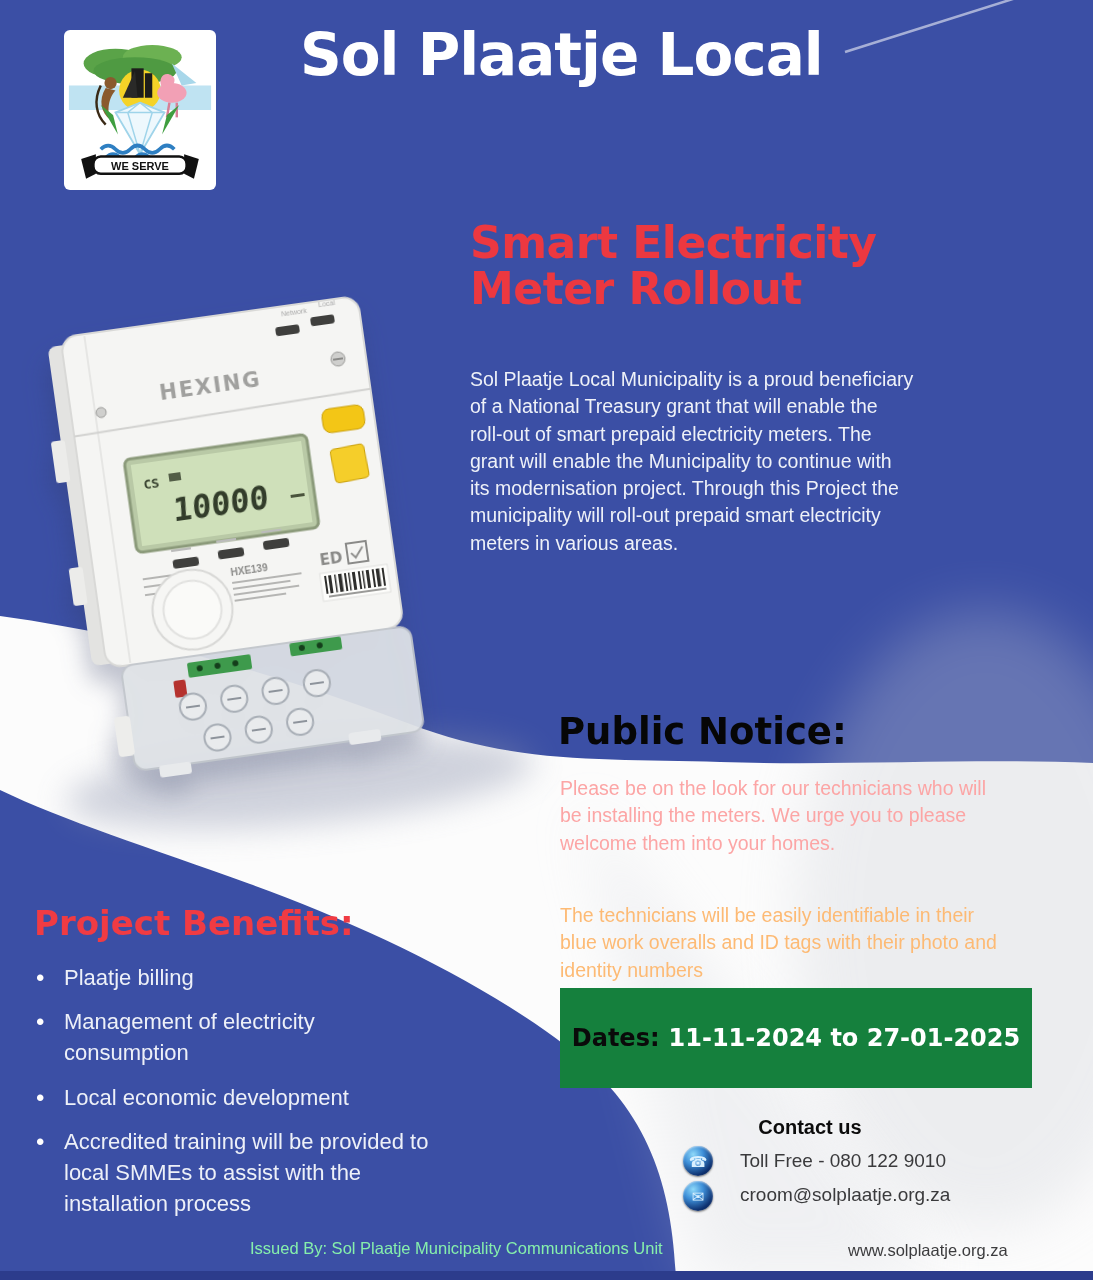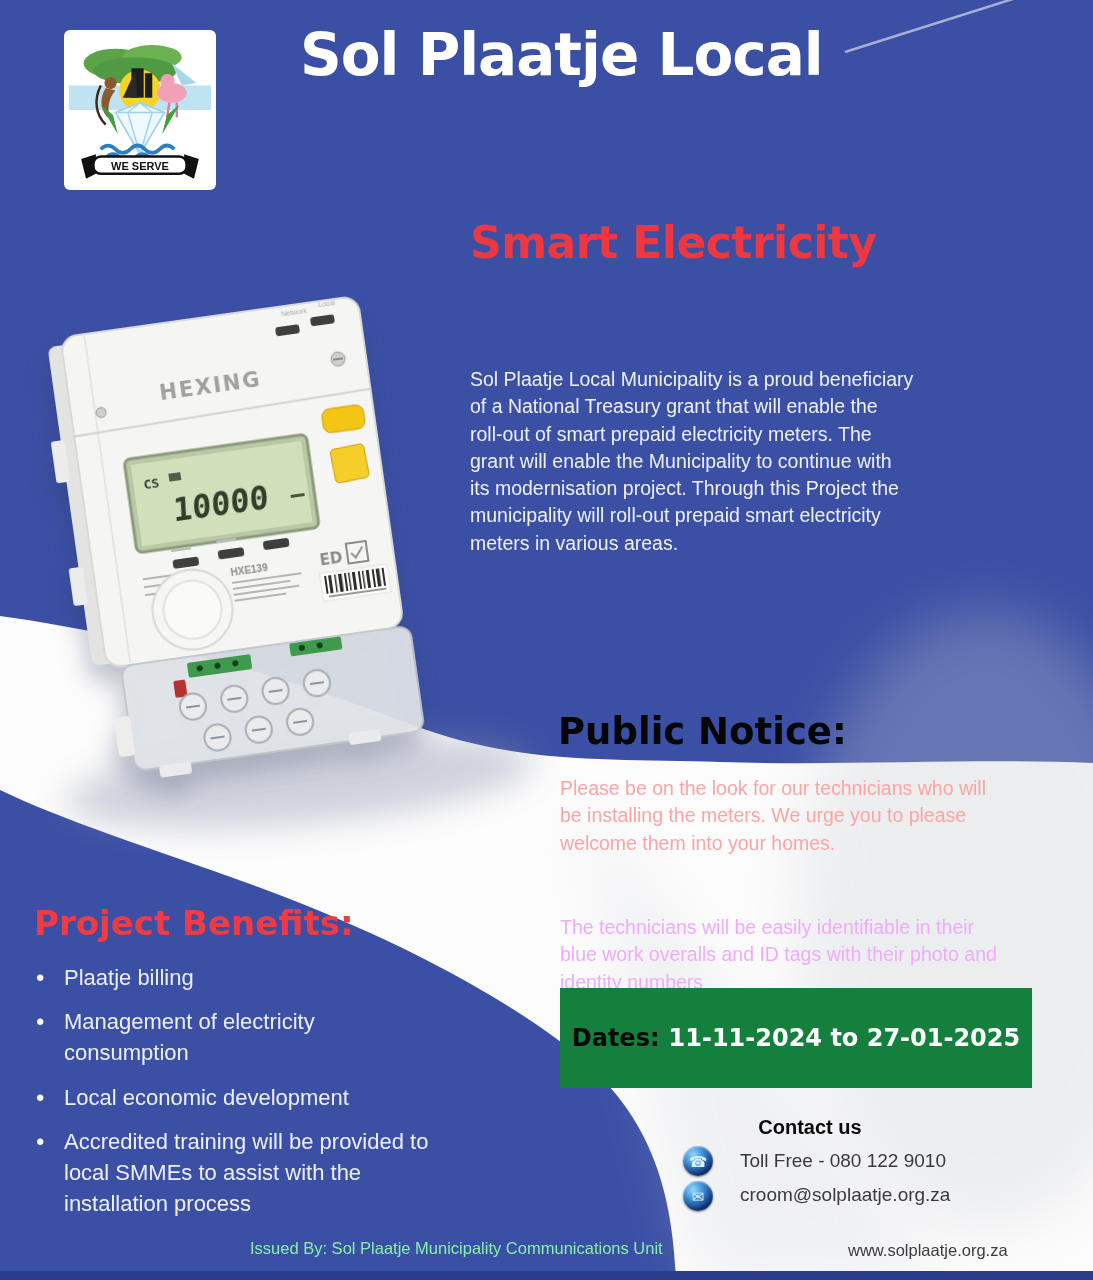--- a/index.html
+++ b/index.html
@@ -27,21 +27,21 @@
   .hero-body{
     left:470px;top:366px;width:445px;color:#eef1f8;
     font-size:19.5px;line-height:1.4;font-weight:400;
   }
   
   .pn-heading{
     left:558px;top:710px;color:#060606;
     font-family:"DejaVu Sans",sans-serif;font-weight:700;font-size:37px;
   }
   .pn-para1{left:560px;top:775px;width:430px;color:#fca5a5;font-size:19.5px;line-height:1.4;}
-  .pn-para2{left:560px;top:902px;width:440px;color:#f0abfc;font-size:19.5px;line-height:1.4;margin-top:12px;}
+  .pn-para2{left:560px;top:902px;width:440px;color:#fdba74;font-size:19.5px;line-height:1.4;}
   
   .dates-banner{
     left:560px;top:988px;width:472px;height:100px;background:#15803d;
     display:flex;align-items:center;justify-content:center;gap:9px;
     font-family:"DejaVu Sans",sans-serif;font-weight:700;font-size:24px;
   }
   .dates-label{color:#0a0a0a;}
   .dates-value{color:#ffffff;}
   
   .benefits-heading{
@@ -153,20 +153,21 @@
       <text x="62" y="105" text-anchor="middle" font-size="9" font-weight="bold" font-family="Liberation Sans, sans-serif" fill="#111">WE SERVE</text>
     </svg>
   </div>
 
   <div class="abs page-title">
     <span style="display:block">Sol Plaatje Local</span>
   </div>
 
   <div class="abs hero-heading">
     <span style="display:block">Smart Electricity</span>
+    <span style="display:block">Meter Rollout</span>
   </div>
 
   <div class="abs hero-body">Sol Plaatje Local Municipality is a proud beneficiary of a National Treasury grant that will enable the roll-out of smart prepaid electricity meters. The grant will enable the Municipality to continue with its modernisation project. Through this Project the municipality will roll-out prepaid smart electricity meters in various areas.</div>
 
   <div class="abs meter-wrap">
     <svg width="452" height="474" viewBox="0 0 452 474">
 
       <rect x="56" y="26" width="26" height="322" rx="8" fill="#e3e3e1"></rect>
       <rect x="46" y="120" width="14" height="42" rx="3" fill="#ececea"></rect>
       <rect x="46" y="248" width="14" height="38" rx="3" fill="#ececea"></rect>

